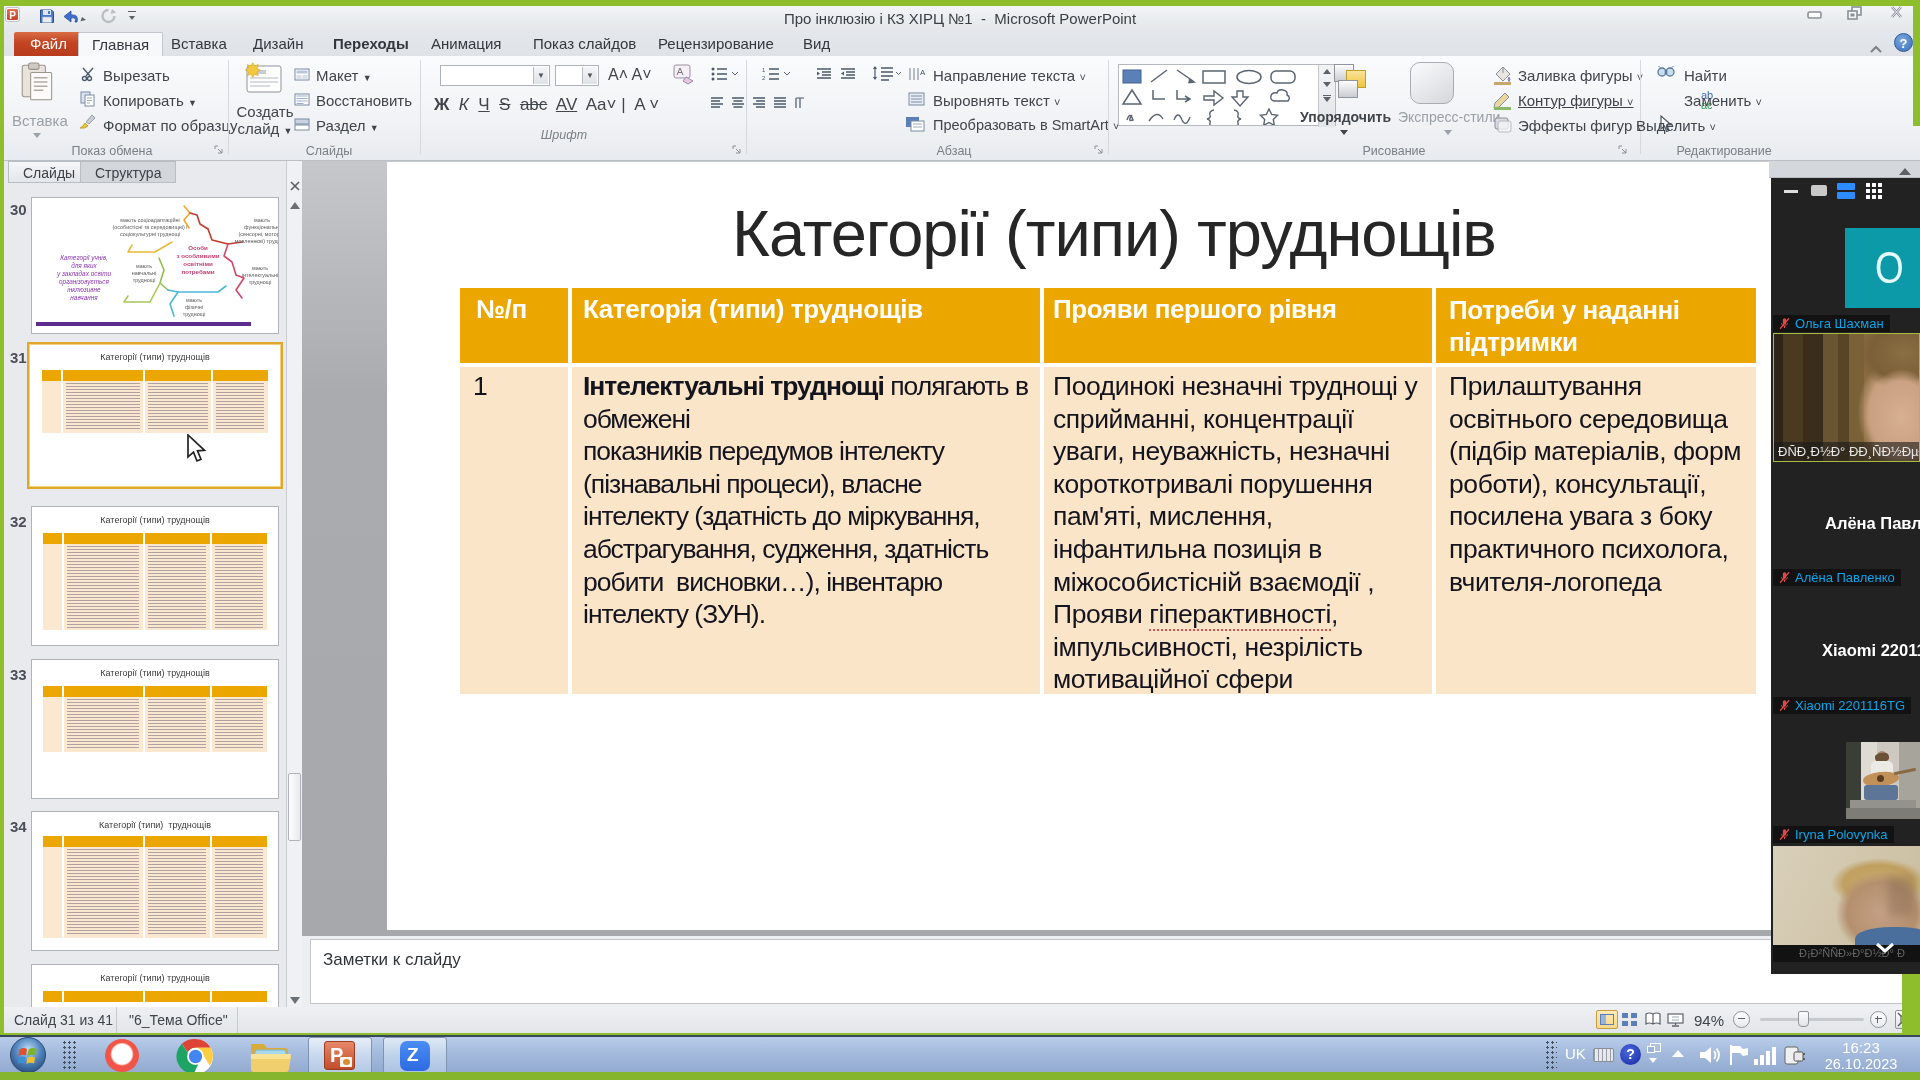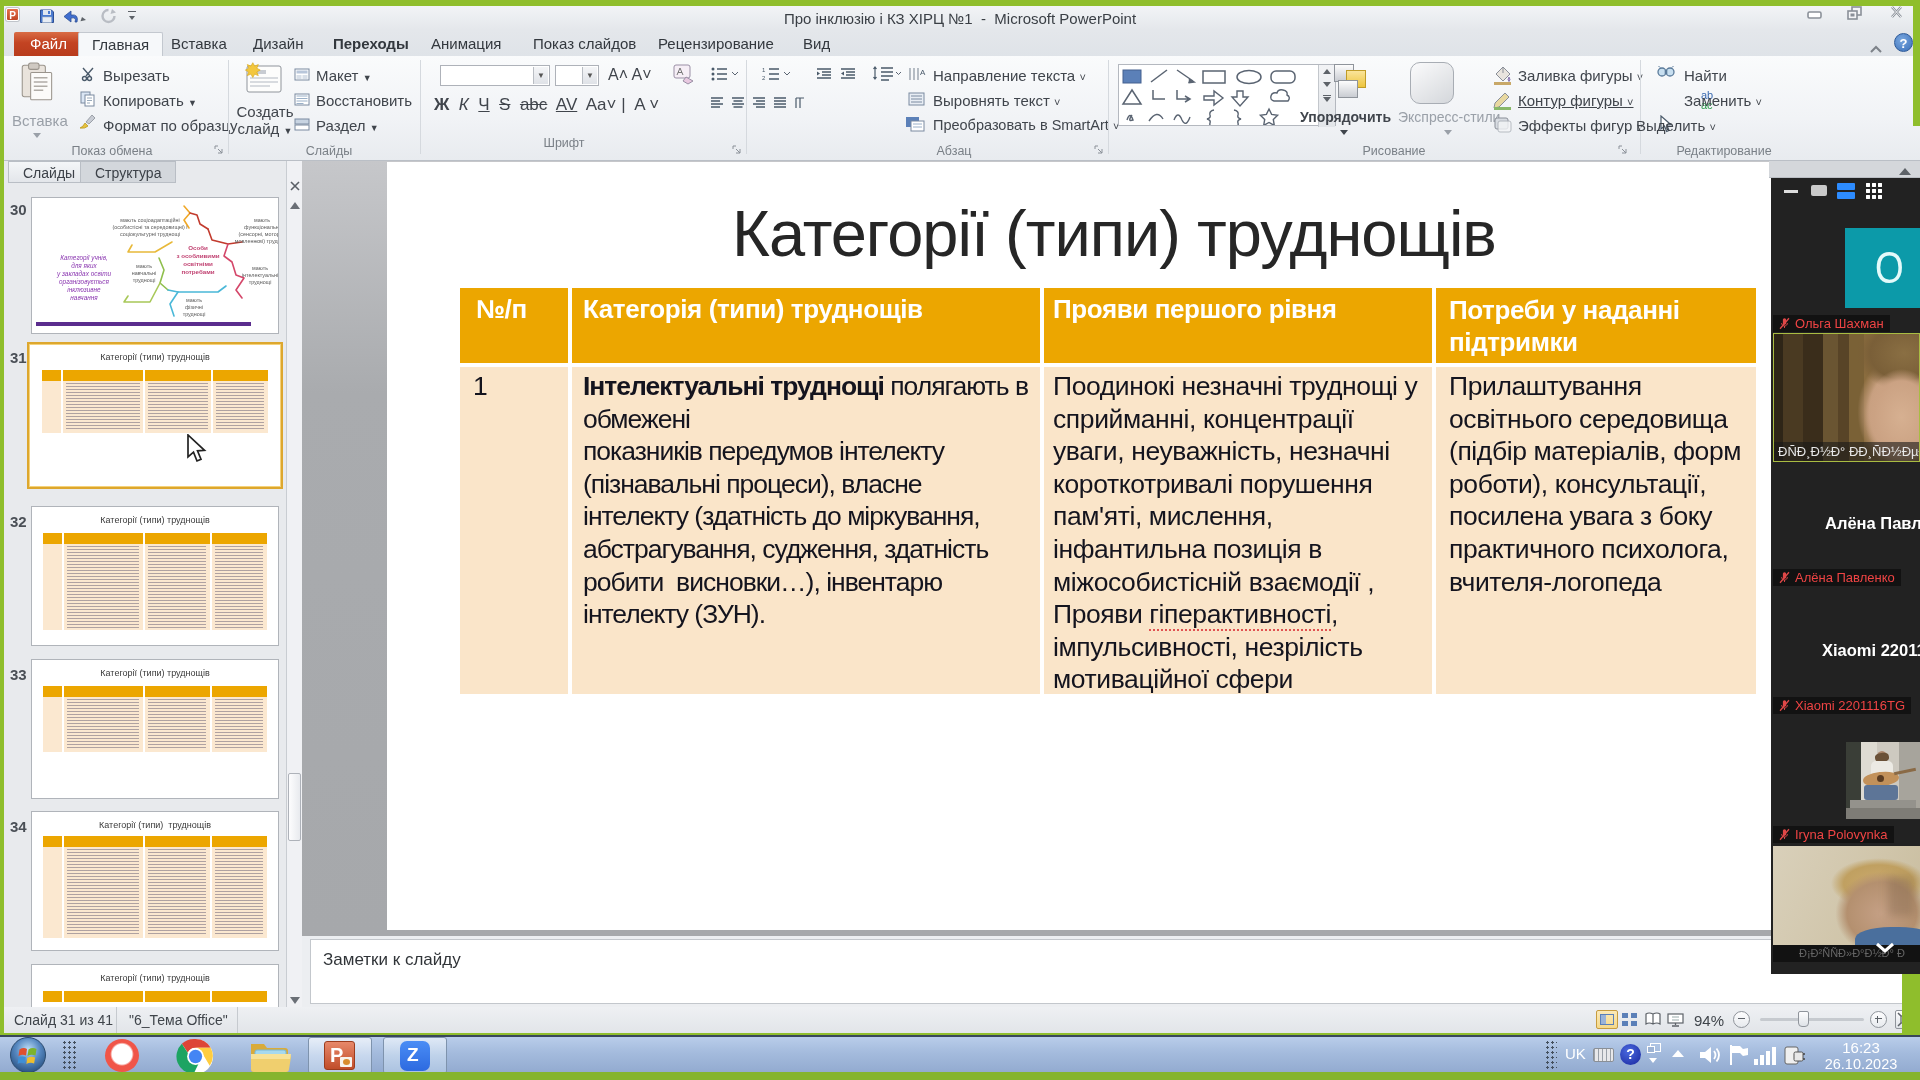--- a/index.html
+++ b/index.html
@@ -74,21 +74,21 @@
 
 #taskbar { left:0; top:1035px; width:1920px; height:37px;
   background:linear-gradient(#b9cdea,#a4bbdd 45%,#93abd0); border-top:2px solid #39475a; }
 #greenbottom { left:0; top:1072px; width:1920px; height:8px; background:#85b42e; }
 #greenright1 { left:1913px; top:0; width:7px; height:126px; background:#8fbe2c; }
 #greenright2 { left:1902px; top:974px; width:18px; height:61px; background:#8fbe2c; }
 
 
 #zoompanel { left:1771px; top:178px; width:149px; height:796px; background:#222; }
 .zlabel { position:absolute; left:2px; height:17px; background:rgba(15,15,15,.85);
-  color:#ef4444; font-size:13px; line-height:17px; padding:0 6px 0 22px; white-space:nowrap; }
+  color:#0ea5e9; font-size:13px; line-height:17px; padding:0 6px 0 22px; white-space:nowrap; }
 .zmic { position:absolute; left:5px; top:2px; width:13px; height:13px; }
 .zbig { position:absolute; color:#fff; font-weight:bold; font-size:16.5px; white-space:nowrap; }
 
 #cursor { pointer-events:none; }
 </style>
 </head>
 <body>
 
 <div class="abs" id="titlebar"></div>
 <div class="abs" id="title-text">Про інклюзію і КЗ ХІРЦ №1&nbsp;&nbsp;-&nbsp;&nbsp;Microsoft PowerPoint</div>
@@ -191,21 +191,21 @@
     <div style="position:absolute;right:1px;top:1px;width:15px;height:17px;background:linear-gradient(#f4f5f7,#dfe2e7);border-left:1px solid #b9bdc3;text-align:center;font-size:8px;color:#555;line-height:17px;">▼</div>
   </div>
   <div class="rtxt" style="left:604px;top:10px;font-size:16px;">A˄ A˅</div>
   <div style="position:absolute;left:668px;top:6px;width:24px;height:24px;">
    <svg width="24" height="24" viewBox="0 0 24 24">
         <rect x="2" y="3" width="16" height="13" rx="2" fill="#f6eef6" stroke="#9a8fa5"></rect>
         <path d="M5 13 l3 -7 3 7 M6 10.5 h4" stroke="#777" fill="none"></path>
         <path d="M14 15 l7 4 -5 3 -5 -3 Z" fill="#e8c8e0" stroke="#9a8fa5"></path>
       </svg></div>
   <div class="rtxt" style="left:430px;top:39px;font-size:17px;"><b>Ж</b>&nbsp; <i>К</i>&nbsp; <u>Ч</u>&nbsp; <s>S</s>&nbsp; <s>abc</s>&nbsp; <u>AV</u>&nbsp; Aa˅&nbsp;|&nbsp; A ˅</div>
-  <div class="rglabel" style="position:absolute;left:430px;top:80px;width:260px;">Шрифт</div>
+  <div class="rglabel" style="position:absolute;left:430px;top:72px;width:260px;font-style:italic;">Шрифт</div>
   <svg style="position:absolute;left:728px;top:89px;" width="10" height="10" viewBox="0 0 10 10">
       <path d="M1 1 v3 M1 1 h3 M4 4 l4 4 M8 4 v4 h-4" stroke="#8a9098" fill="none"></path>
     </svg>
   <div style="position:absolute;left:742px;top:4px;height:94px;border-left:1px solid #d5d9de;"></div>
 
   <svg style="position:absolute;left:706px;top:10px;" width="48" height="15" viewBox="0 0 48 15">
       <circle cx="3" cy="3" r="1.5" fill="#4a5a6a"></circle>
       <circle cx="3" cy="8" r="1.5" fill="#4a5a6a"></circle>
       <circle cx="3" cy="13" r="1.5" fill="#4a5a6a"></circle>
       <path d="M7 3 h10 M7 8 h10 M7 13 h10" stroke="#4a5a6a" stroke-width="1.4"></path>

